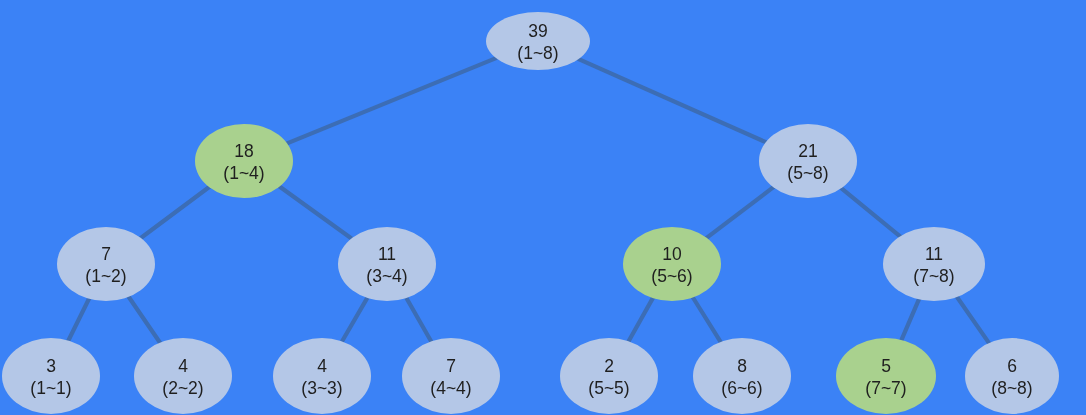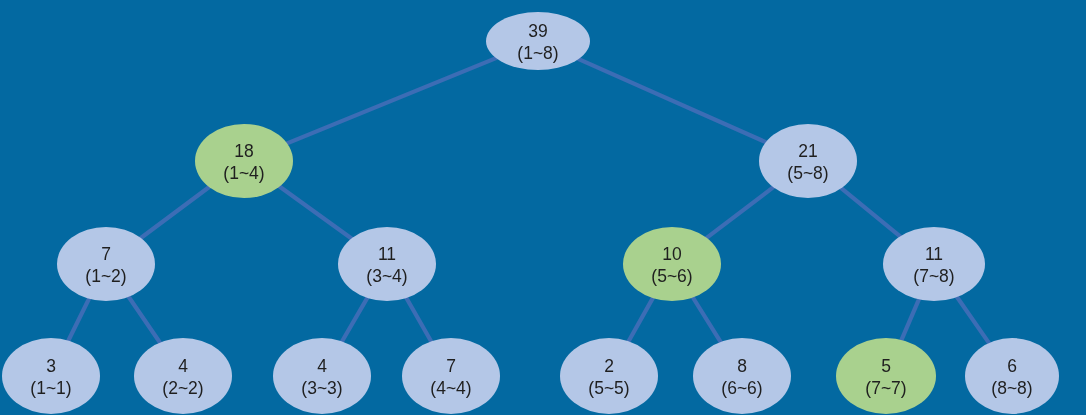--- a/index.html
+++ b/index.html
@@ -4,21 +4,21 @@
 <style>
   html, body {
     margin: 0;
     padding: 0;
     background: #ffffff;
   }
   .stage {
     position: relative;
     width: 1086px;
     height: 415px;
-    background: #0369a1;
+    background: #3b82f6;
     overflow: hidden;
     font-family: "Liberation Sans", "DejaVu Sans", sans-serif;
   }
   svg text {
     font-family: "Liberation Sans", "DejaVu Sans", sans-serif;
     font-size: 17.5px;
     fill: #1f1f1f;
   }
   .edge {
     stroke-width: 4.2;

